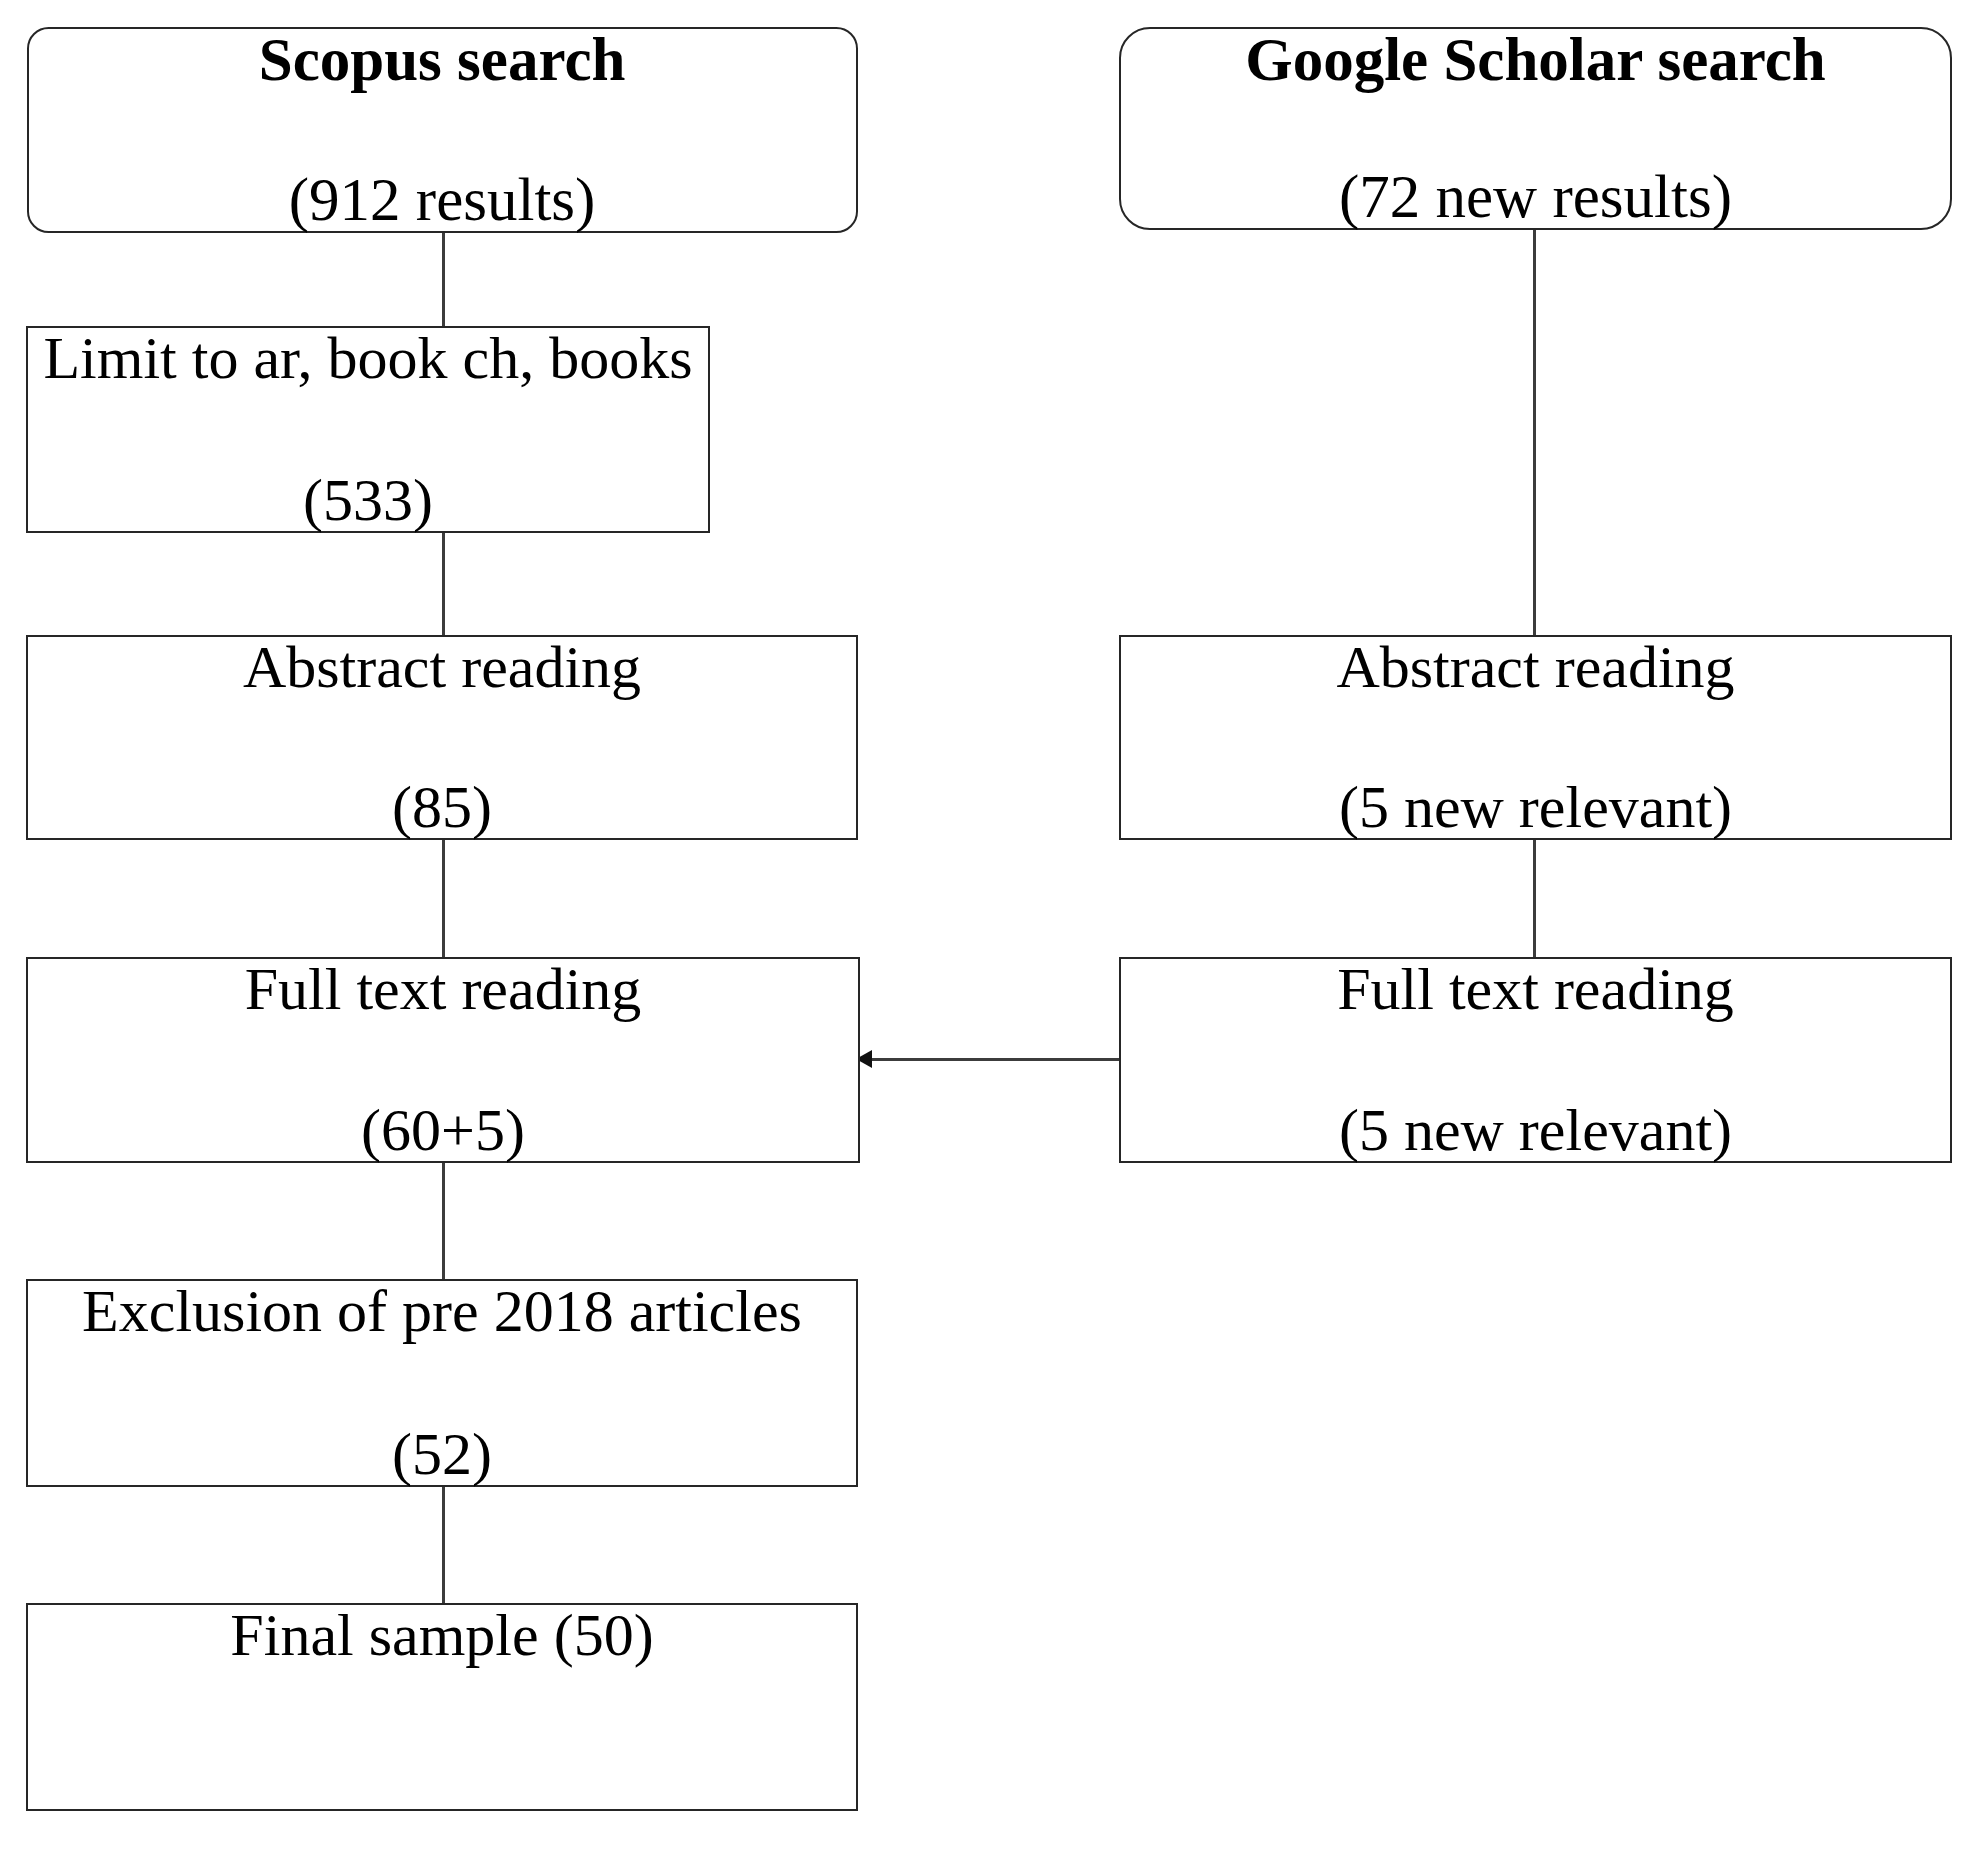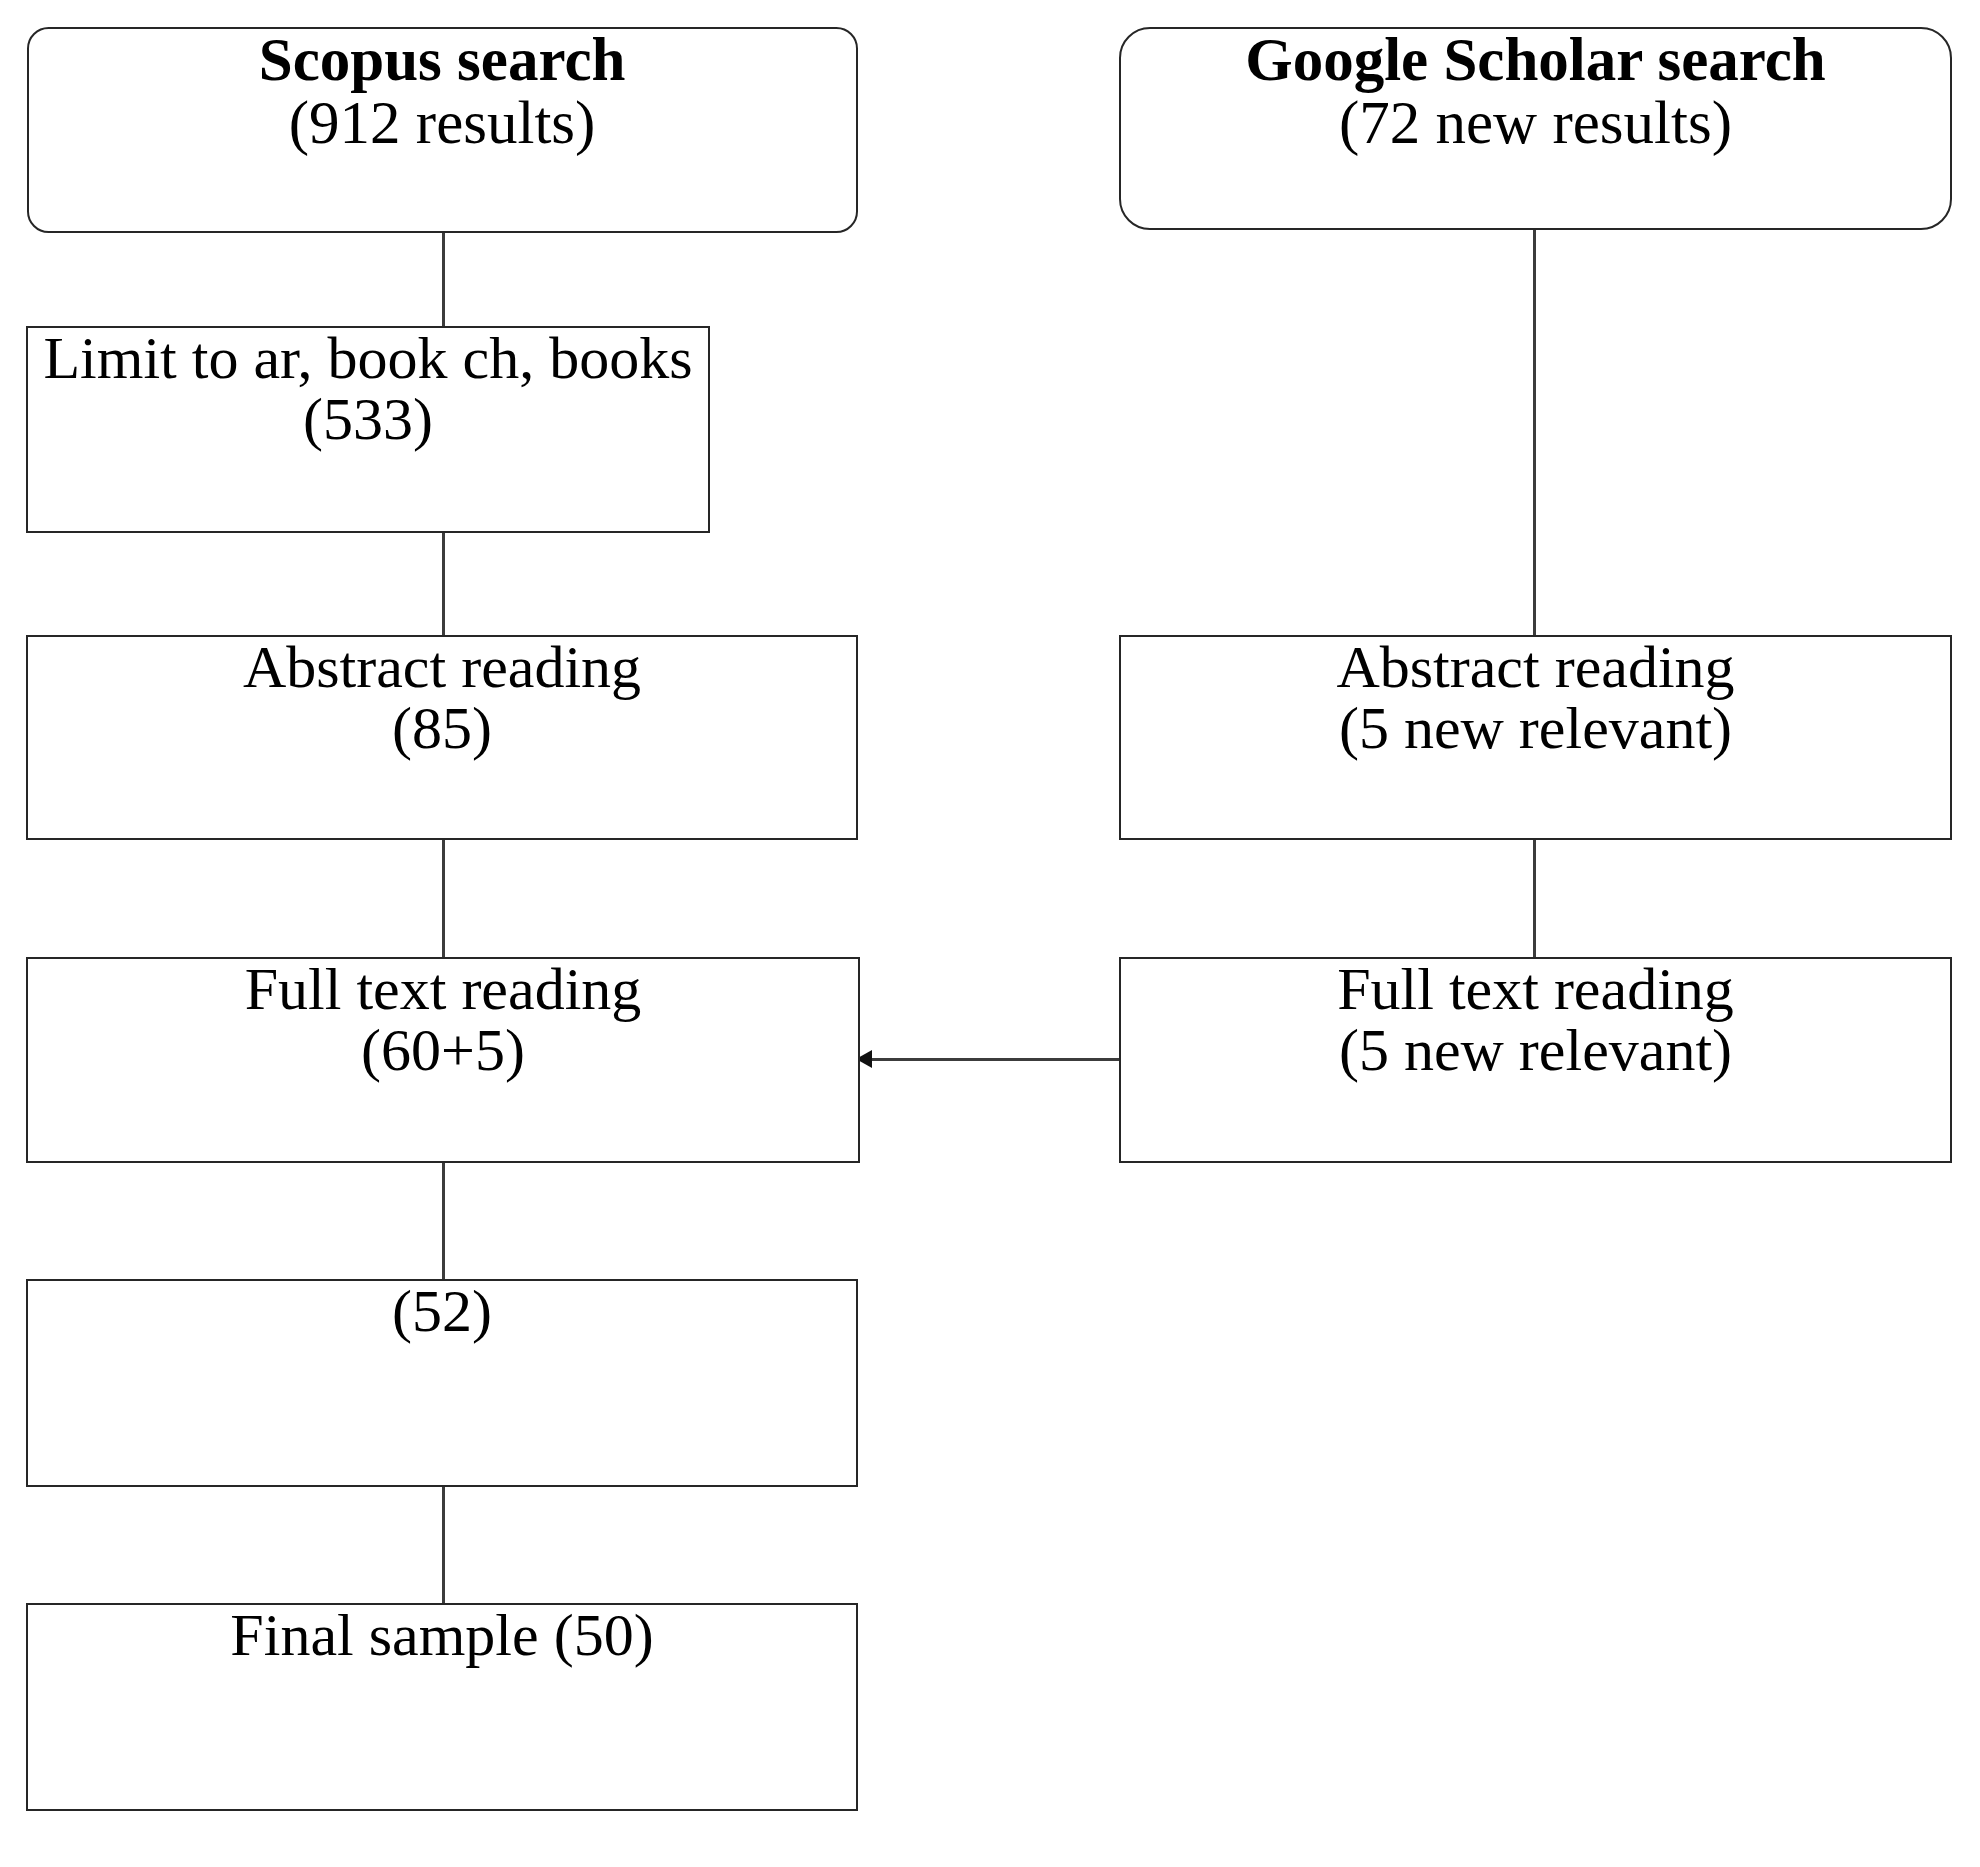--- a/index.html
+++ b/index.html
@@ -16,21 +16,21 @@
     overflow: hidden;
   }
   .node {
     position: absolute;
     box-sizing: border-box;
     border: 2.5px solid #262626;
     background: #ffffff;
     display: flex;
     flex-direction: column;
     align-items: center;
-    justify-content: flex-start;
+    justify-content: space-between;
     text-align: center;
     color: #000000;
     line-height: 1.02;
     padding: 0 8.3px;
   }
   .node .line1 {
     display: block;
     white-space: nowrap;
   }
   .node .line2 {
@@ -99,20 +99,21 @@
     <span class="line1">Abstract reading</span>
     <span class="line2">(85)</span>
   </div>
 
   <div class="node fs-med" style="left:26px; top:957px; width:834px; height:206px;">
     <span class="line1">Full text reading</span>
     <span class="line2">(60+5)</span>
   </div>
 
   <div class="node fs-med" style="left:26px; top:1279px; width:832px; height:208px;">
+    <span class="line1">Exclusion of pre 2018 articles</span>
     <span class="line2">(52)</span>
   </div>
 
   <div class="node fs-med" style="left:26px; top:1603px; width:832px; height:208px;">
     <span class="line2">Final sample (50)</span>
   </div>
 
   <div class="node bold fs-big" style="left:1119px; top:27.4px; width:833px; height:203px;border-radius:31px;">
     <span class="line1">Google Scholar search</span>
     <span class="line2">(72 new results)</span>

